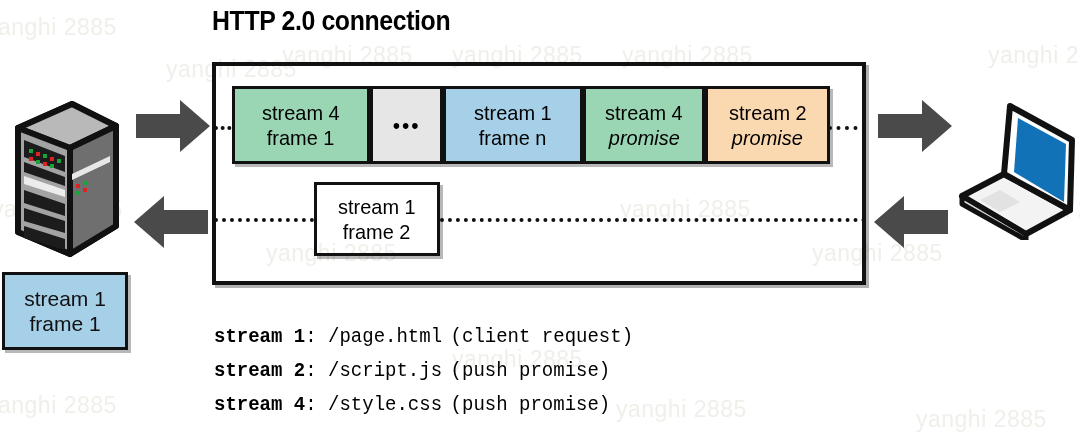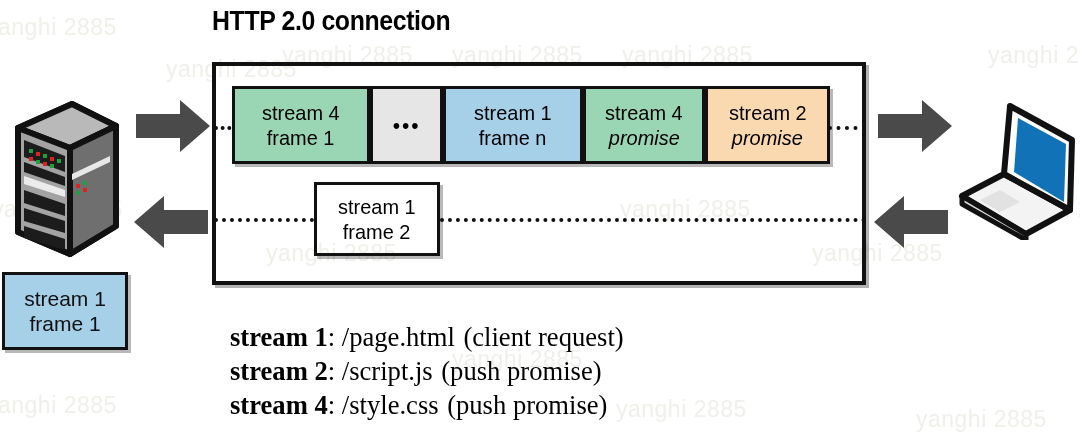--- a/index.html
+++ b/index.html
@@ -93,26 +93,25 @@
     align-items:center;justify-content:center;
     font-family:"Liberation Sans Narrow","Liberation Sans",sans-serif;
     font-size:21px;line-height:25px;
     box-shadow:3px 3px 0 rgba(0,0,0,0.28);
   }
 
   
   .legend{
     position:absolute;
     left:214px;top:320px;
-    font-family:Liberation Serif, serif;
-    font-size:28px;
+    font-family:Liberation Mono, monospace;
+    font-size:20px;
     line-height:34px;
     color:#000;
     white-space:nowrap;
-    margin-left:16px;
   }
   .legend .row{display:block;transform:scaleX(0.95);transform-origin:left center;}
   .legend b{font-weight:bold;}
   .legend .note{margin-left:9px;}
 
   
   .device{position:absolute;}
   .device svg{display:block;}
 </style>
 </head>

